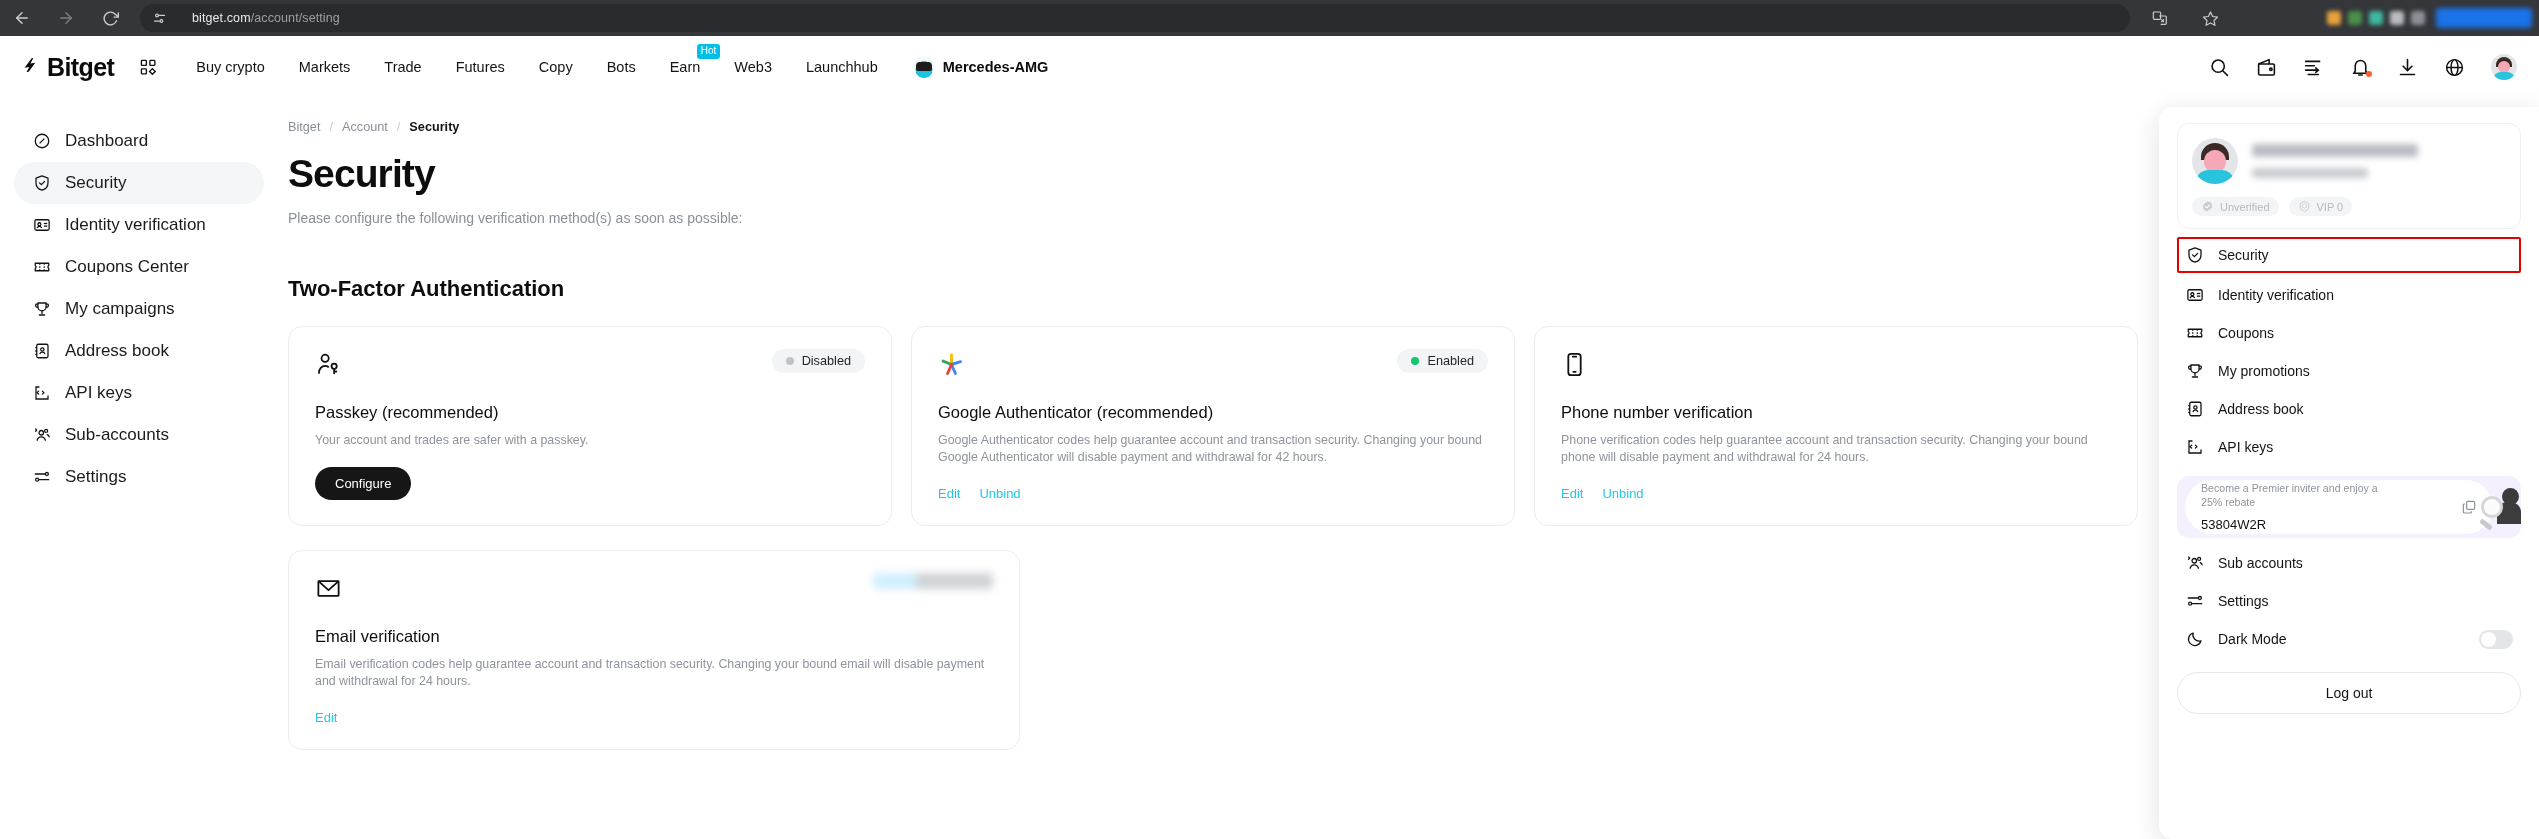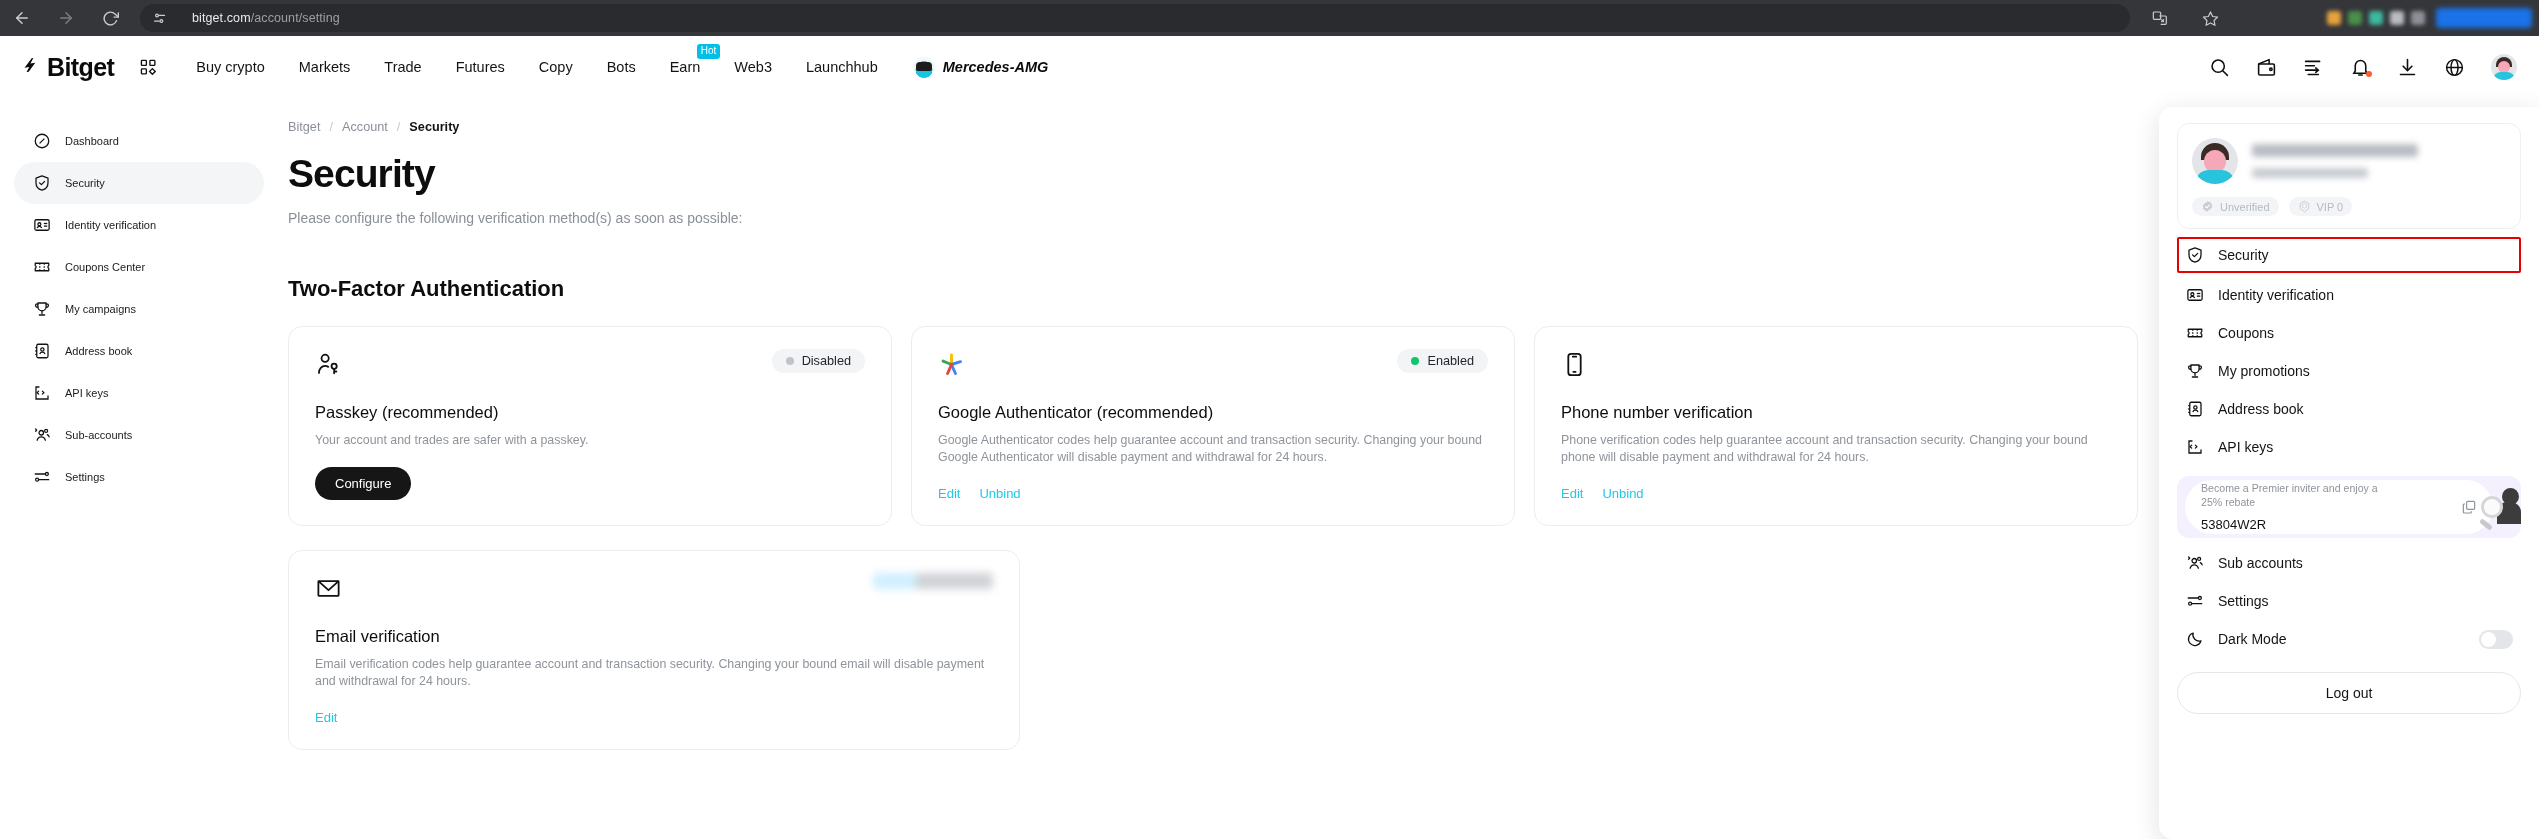--- a/index.html
+++ b/index.html
@@ -58,21 +58,21 @@
   .nav-item {
     position: relative;
     font-size: 14.5px; color: #141414; padding: 0 17px; white-space: nowrap;
   }
   .hot-badge {
     position:absolute; top: -15px; left: 44px;
     background: #00c0e8; color:#fff; font-size: 10px; line-height: 12px;
     padding: 1px 4px 2px; border-radius: 3px; font-weight: 400;
   }
   .amg { display:flex; align-items:center; gap:8px; padding-left: 18px;}
-  .amg-text { font-size: 14.5px; font-weight: 700; color:#0b0b0b;font-style:italic; }
+  .amg-text { font-size: 14.5px; font-weight: 700; color:#0b0b0b; }
   .amg-logo {
     width: 22px; height: 22px; border-radius: 50%;
     background: radial-gradient(circle at 50% 62%, #18c6e0 0%, #18c6e0 48%, #e9f7fa 49%, #ffffff 100%);
     position: relative; overflow:hidden;
   }
   .amg-logo::after{
     content:""; position:absolute; left:3px; right:3px; top:6px; height:9px;
     background:#1c1c1c; border-radius: 4px 4px 2px 2px;
   }
   .header-right { margin-left: auto; display:flex; align-items:center; gap: 26px; padding-right: 22px; }
@@ -84,21 +84,21 @@
   }
   .avatar-sm .hair { position:absolute; left:5px; top:3px; width:16px; height:10px; background:#3a2a25; border-radius: 8px 8px 0 0;}
   .avatar-sm .face { position:absolute; left:7px; top:7px; width:12px; height:12px; background:#f7a8b8; border-radius:50%;}
   .avatar-sm .body { position:absolute; left:2px; bottom:0; width:22px; height:8px; background:#29c3dd; border-radius: 11px 11px 0 0;}
 
   
   .sidebar { position:absolute; top: 120px; left: 14px; width: 250px; }
   .side-item {
     display:flex; align-items:center; gap: 14px;
     height: 42px; padding: 0 18px; border-radius: 21px;
-    font-size: 11px; color:#1b1b1b;
+    font-size: 17px; color:#1b1b1b;
   }
   .side-item.active { background:#f4f5f6; }
   .side-icon { width: 19px; height:19px; display:flex; align-items:center; justify-content:center; color:#131313;}
 
   
   .main { position:absolute; top: 120px; left: 288px; width: 1850px; }
   .crumbs { display:flex; align-items:center; gap: 9px; font-size: 12.7px; color:#8a8f98; }
   .crumbs .sep { color:#c6cad0; }
   .crumbs .cur { color:#131313; font-weight:700; }
   .page-title { font-size: 39px; font-weight: 700; letter-spacing:-.9px; margin-top: 18px; color:#0d0d0d; }
@@ -485,21 +485,21 @@
             <line x1="12" y1="12" x2="15.5" y2="20" stroke="#4285f4"></line>
             <line x1="12" y1="12" x2="8.5" y2="20" stroke="#ea4335"></line>
           </svg>
         </span>
         <span class="status">
           <span class="dot green"></span>
           <span>Enabled</span>
         </span>
       </div>
       <div class="card-name">Google Authenticator (recommended)</div>
-      <div class="card-desc">Google Authenticator codes help guarantee account and transaction security. Changing your bound Google Authenticator will disable payment and withdrawal for 24 hours.</div>
+      <div class="card-desc">Google Authenticator codes help guarantee account and transaction security. Changing your bound Google Authenticator will disable payment and withdrawal for 42 hours.</div>
       <div class="card-actions">
         <span class="link">Edit</span>
         <span class="link">Unbind</span>
       </div>
     </div>
 
     <div class="card">
       <div class="card-top">
         <span class="card-icon">
           <svg width="27" height="27" viewBox="0 0 24 24" fill="none" stroke="currentColor" stroke-width="1.6" stroke-linecap="round">

